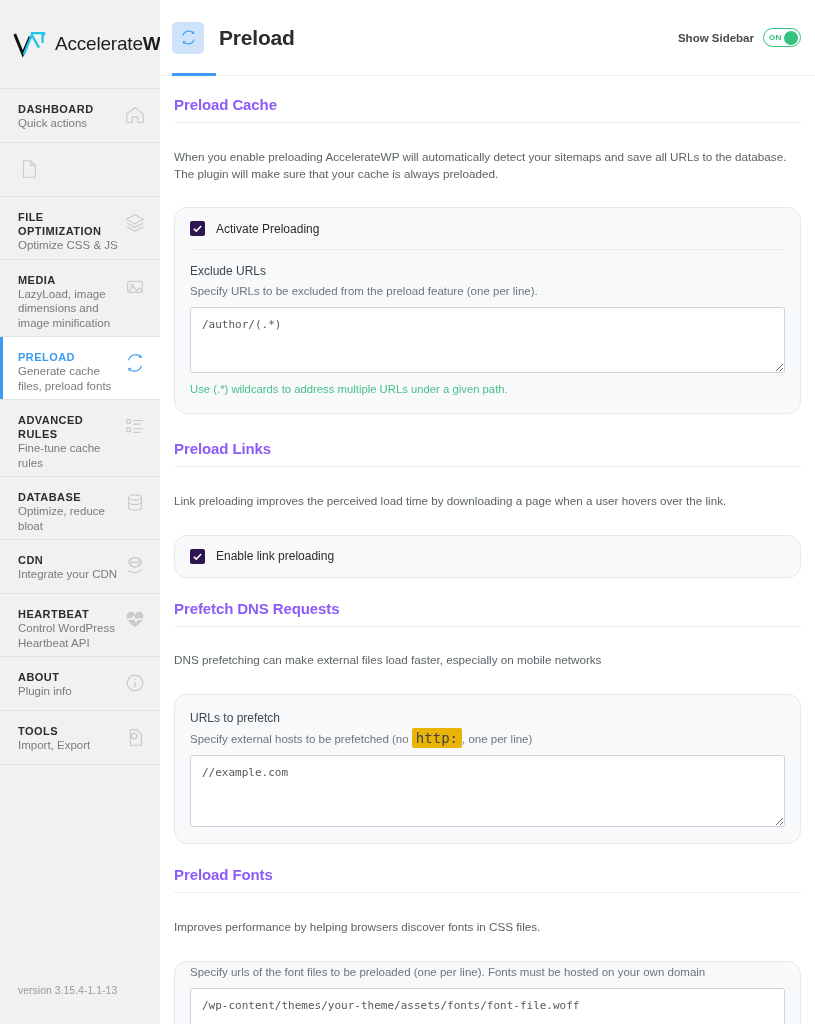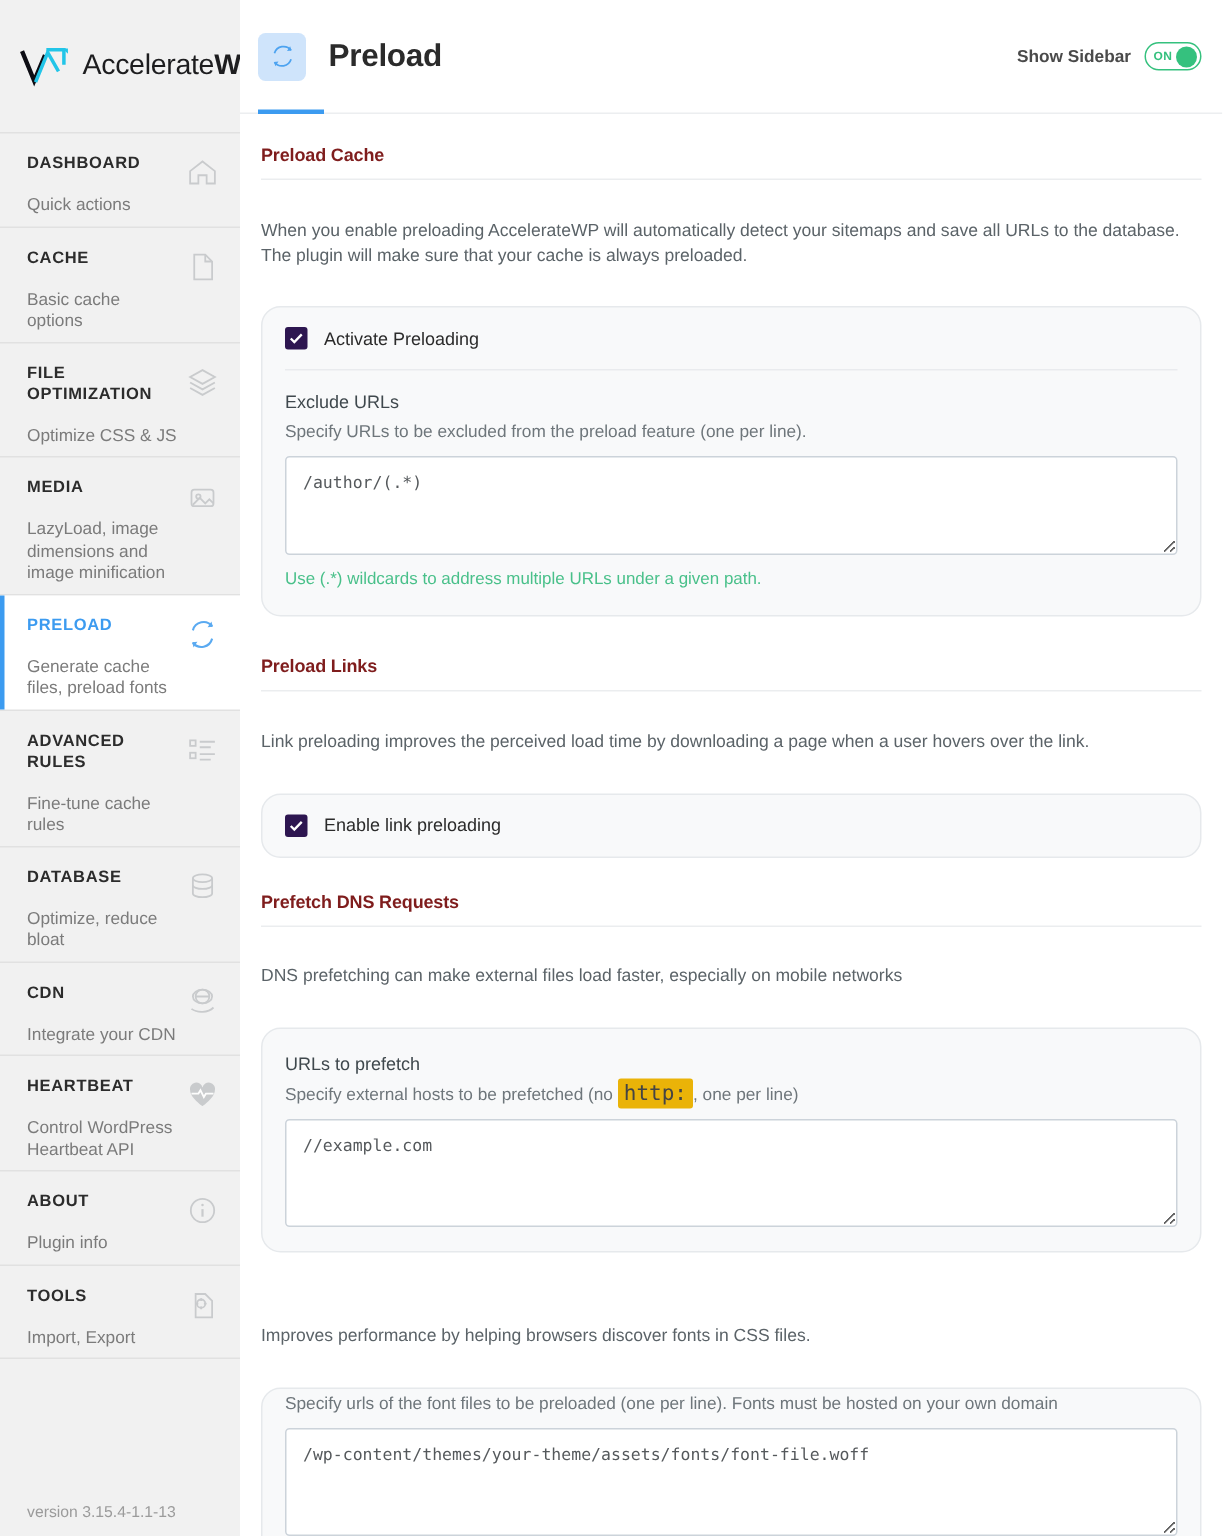--- a/index.html
+++ b/index.html
@@ -36,34 +36,34 @@
     border-bottom: 1px solid #e1e1e1;
     cursor: pointer;
     min-height: 54px;
   }
   .nav-item .nav-txt { padding-right: 6px; }
   .nav-title {
     font-size: 11px; font-weight: 700; color: #2c2c2c;
     letter-spacing: 0.45px; text-transform: uppercase; line-height: 14px;
   }
   .nav-sub {
-    font-size: 11.5px; color: #7b7b7b; line-height: 14.5px; margin-top: 14px;
+    font-size: 11.5px; color: #7b7b7b; line-height: 14.5px; margin-top: 0;
     max-width: 104px;
   }
   .nav-item.active { background: #ffffff; }
   .nav-item.active::before {
     content: ""; position: absolute; left: 0; top: 0; bottom: 0;
     width: 3px; background: #3c9bf0;
   }
   .nav-item.active .nav-title { color: #3c9bf0; }
   .nav-icon { width: 22px; height: 22px; flex: none; opacity: .92; margin-top: 2px; }
   .nav-icon svg { display: block; }
 
   .version {
-    position: absolute; bottom: 10px; left: 18px;
+    position: absolute; bottom: 28px; left: 18px;
     font-size: 10.5px; color: #9b9b9b;
   }
 
   
   .main {
     flex: 1; height: 1024px; overflow: hidden;
     background: #ffffff; position: relative;
   }
   .topbar {
     height: 76px; display: flex; align-items: center;
@@ -94,21 +94,21 @@
   .toggle-txt { font-size: 8px; font-weight: 700; color: #35c17e; padding-left: 3px; letter-spacing: .3px;}
   .toggle-knob { width: 14px; height: 14px; border-radius: 50%; background: #35c17e; }
 
   .content {
     padding: 20px 14px 0 14px;
     height: calc(1024px - 76px);
     overflow: hidden;
   }
 
   .section-title {
-    font-size: 12px; font-weight: 700; color: #7f1d1d; letter-spacing: -0.1px;
+    font-size: 15px; font-weight: 700; color: #8b5cf6; letter-spacing: -0.1px;
     padding-bottom: 9px; border-bottom: 1px solid #ebedef; margin: 0 0 0 0;
   }
   .section-desc {
     font-size: 11.7px; color: #5b6368; line-height: 17px;
     padding: 13px 0 14px 0; max-width: 620px;
   }
   .panel {
     border: 1px solid #e6e9ec; background: #f8f9fa;
     border-radius: 13px;
   }
@@ -174,24 +174,20 @@
           <div class="nav-sub">Quick actions</div>
         </div>
         <span class="nav-icon">
           <svg viewBox="0 0 24 24" width="22" height="22" fill="none" stroke="#c6c8ca" stroke-width="1.3">
             <path d="M3 11 L12 4 L21 11 V20 H15 V14 H9 V20 H3 Z"></path>
           </svg>
         </span>
       </div>
 
       <div class="nav-item">
-        <div class="nav-txt">
-          <div class="nav-title">CACHE</div>
-          <div class="nav-sub">Basic cache options</div>
-        </div>
         <span class="nav-icon">
           <svg viewBox="0 0 24 24" width="22" height="22" fill="none" stroke="#c6c8ca" stroke-width="1.3">
             <path d="M6 3 H14 L19 8 V21 H6 Z"></path>
               <path d="M14 3 V8 H19"></path>
           </svg>
         </span>
       </div>
 
       <div class="nav-item">
         <div class="nav-txt">
@@ -397,20 +393,21 @@
             <div class="field-label">URLs to prefetch</div>
             <div class="field-help"><span>Specify external hosts to be prefetched (no</span> <span class="code-inline">http:</span><span>, one per line)</span></div>
             <textarea class="ta ta-md" spellcheck="false" style="">//example.com</textarea>
           </div>
         </div>
       </section>
 
       <div class="gap-md"></div>
 
       <section class="block">
+        <h2 class="section-title">Preload Fonts</h2>
         <p class="section-desc">Improves performance by helping browsers discover fonts in CSS files.</p>
         <div class="panel">
           <div class="panel-inner" style="padding-top:2px;">
             <div class="field-help">Specify urls of the font files to be preloaded (one per line). Fonts must be hosted on your own domain</div>
             <textarea class="ta ta-md" spellcheck="false" style="">/wp-content/themes/your-theme/assets/fonts/font-file.woff</textarea>
 
           </div>
         </div>
       </section>
 

